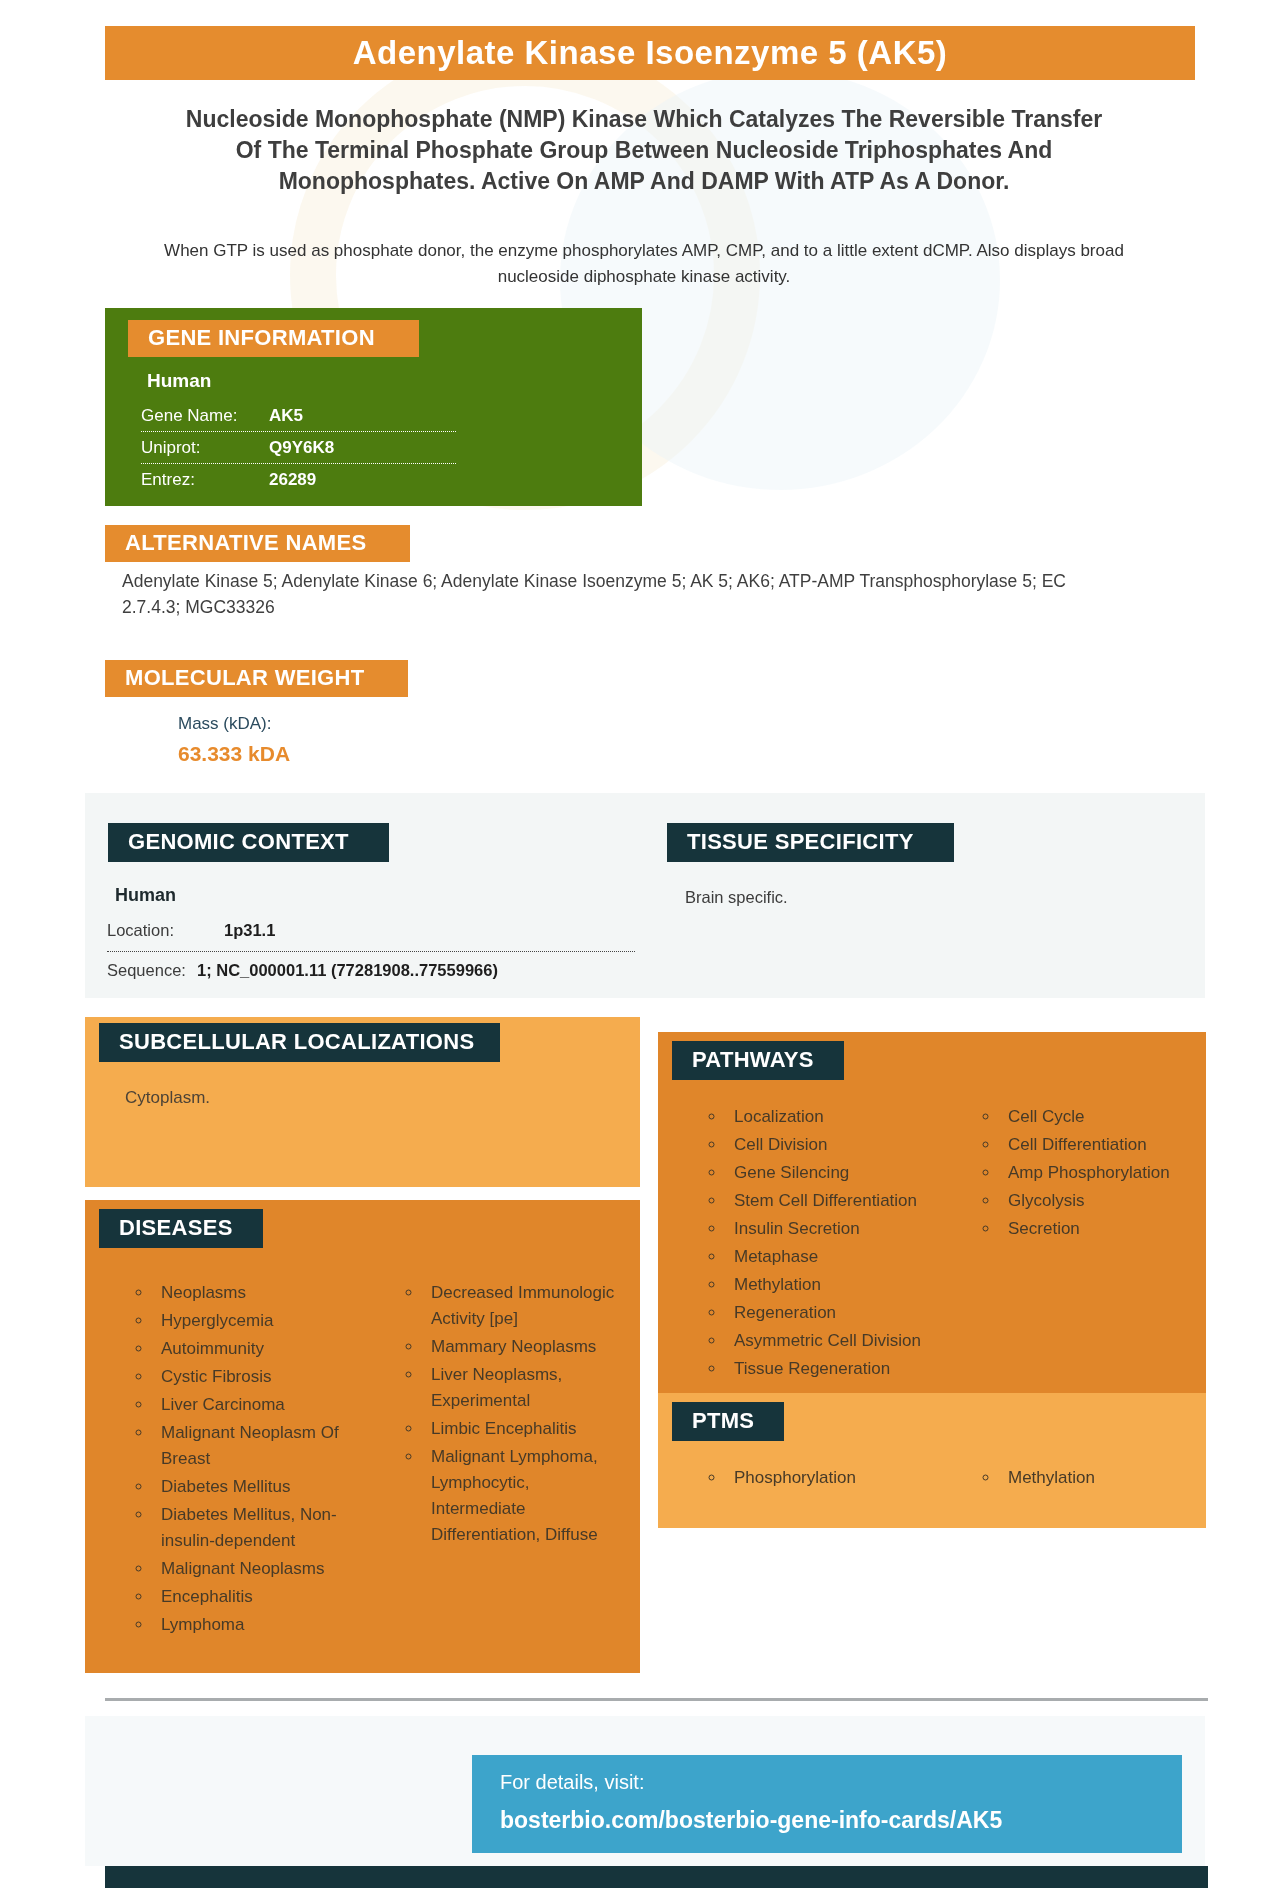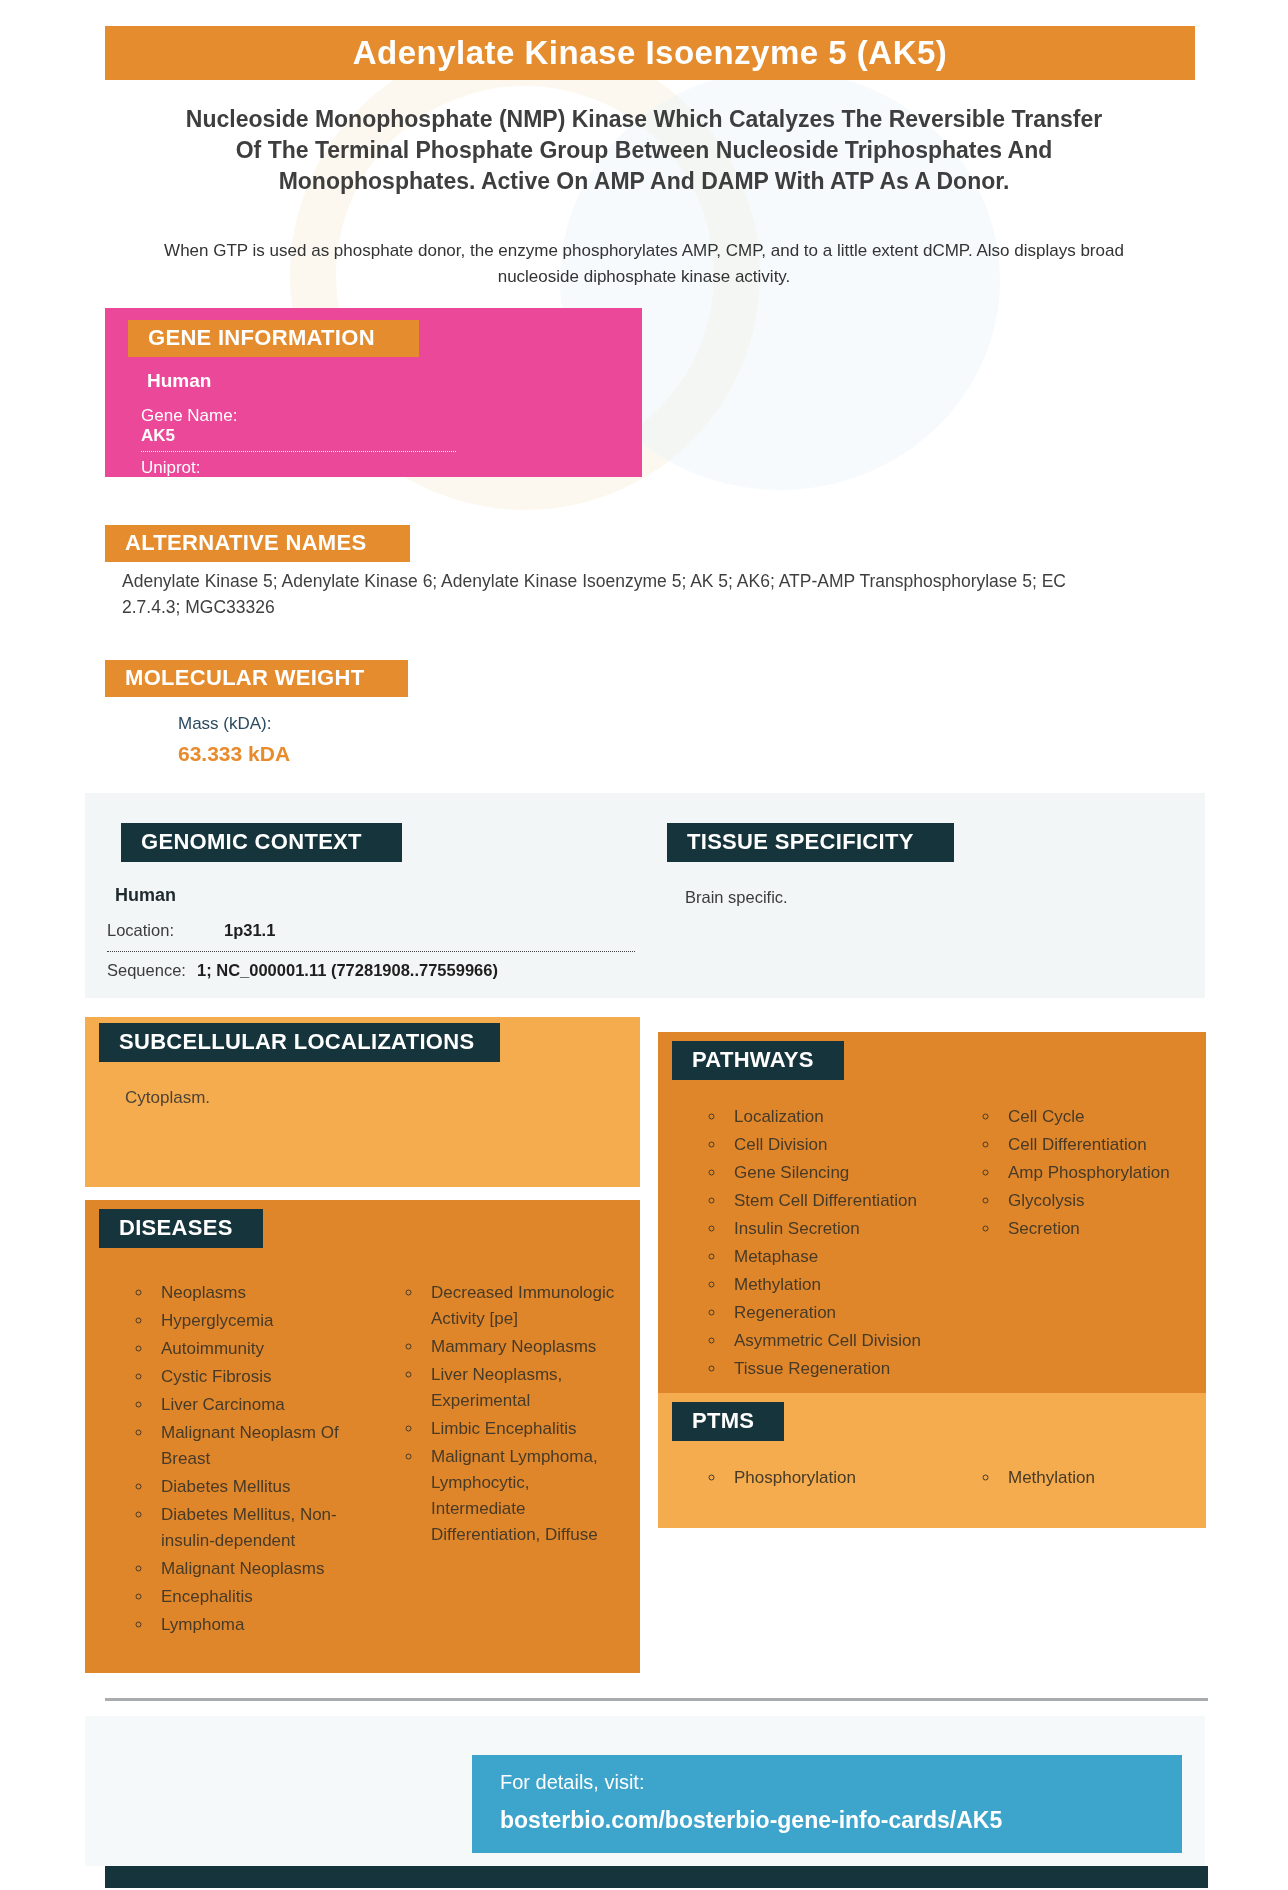--- a/index.html
+++ b/index.html
@@ -21,43 +21,43 @@
   .subtitle{left:174px;top:104px;width:940px;text-align:center;color:#3E3E3E;
             font-size:23px;font-weight:bold;line-height:31px;}
   .description{left:144px;top:238px;width:1000px;text-align:center;color:#333333;
                font-size:17px;line-height:26px;}
 
   .tag-orange{display:inline-block;background:#E58C2E;color:#ffffff;font-weight:bold;
               font-size:22px;padding:5px 44px 6px 20px;letter-spacing:.3px;}
   .tag-teal{display:inline-block;background:#16343B;color:#ffffff;font-weight:bold;
             font-size:22px;padding:6px 40px 7px 20px;letter-spacing:.3px;}
 
-  .gene-box{left:105px;top:308px;width:537px;height:169px;background:#ec4899;}
+  .gene-box{left:105px;top:308px;width:537px;height:198px;background:#4d7c0f;}
   .gene-box .tag-orange{position:absolute;left:23px;top:12px;}
   .gene-species{position:absolute;left:42px;top:62px;color:#ffffff;font-size:19px;font-weight:bold;}
   .gene-rows{position:absolute;left:36px;top:92px;width:315px;}
   .gene-row{display:flex;padding:6px 0 5px 0;color:#ffffff;font-size:17px;}
   .gene-row .lbl{width:128px;}
   .gene-row .val{font-weight:bold;}
-  .gene-row.dotted{border-bottom:1px dotted #ffffff;flex-direction:column;}
+  .gene-row.dotted{border-bottom:1px dotted #ffffff;}
 
   .family-box{left:651px;top:308px;width:543px;height:157px;background:#A9D5E3;}
   .family-box .tag-orange{position:absolute;left:23px;top:12px;padding-right:30px;}
   .belongs{position:absolute;left:42px;top:62px;color:#17333B;font-size:19px;font-weight:bold;}
   .family-val{position:absolute;left:32px;top:102px;color:#2F3B3E;font-size:16px;}
 
   .alt-label{left:105px;top:525px;}
   .alt-text{left:122px;top:568px;width:975px;color:#3F3F3F;font-size:17.5px;line-height:26px;}
 
   .mw-label{left:105px;top:660px;}
   .mass-label{left:178px;top:714px;color:#2B4B5E;font-size:17px;}
   .mass-value{left:178px;top:742px;color:#E78B2D;font-size:21px;font-weight:bold;}
 
   .gray-section{left:85px;top:793px;width:1120px;height:205px;background:#F3F6F6;}
-  .gc-label{position:absolute;left:36px;top:30px;}
+  .gc-label{position:absolute;left:23px;top:30px;}
   .gc-species{position:absolute;left:30px;top:92px;color:#1E2A2E;font-size:18px;font-weight:bold;}
   .gc-row{position:absolute;left:22px;display:flex;font-size:16.5px;color:#3C3C3C;}
   .gc-row .lbl{width:90px;}
   .gc-row .val{font-weight:bold;color:#1E1E1E;}
   .gc-loc{top:128px;gap:27px;}
   .gc-dotted{position:absolute;left:22px;top:158px;width:528px;border-bottom:1px dotted #444444;}
   .gc-seq{top:168px;}
   .ts-label{position:absolute;left:582px;top:30px;}
   .ts-text{position:absolute;left:600px;top:95px;color:#3C3C3C;font-size:16.5px;}
 

